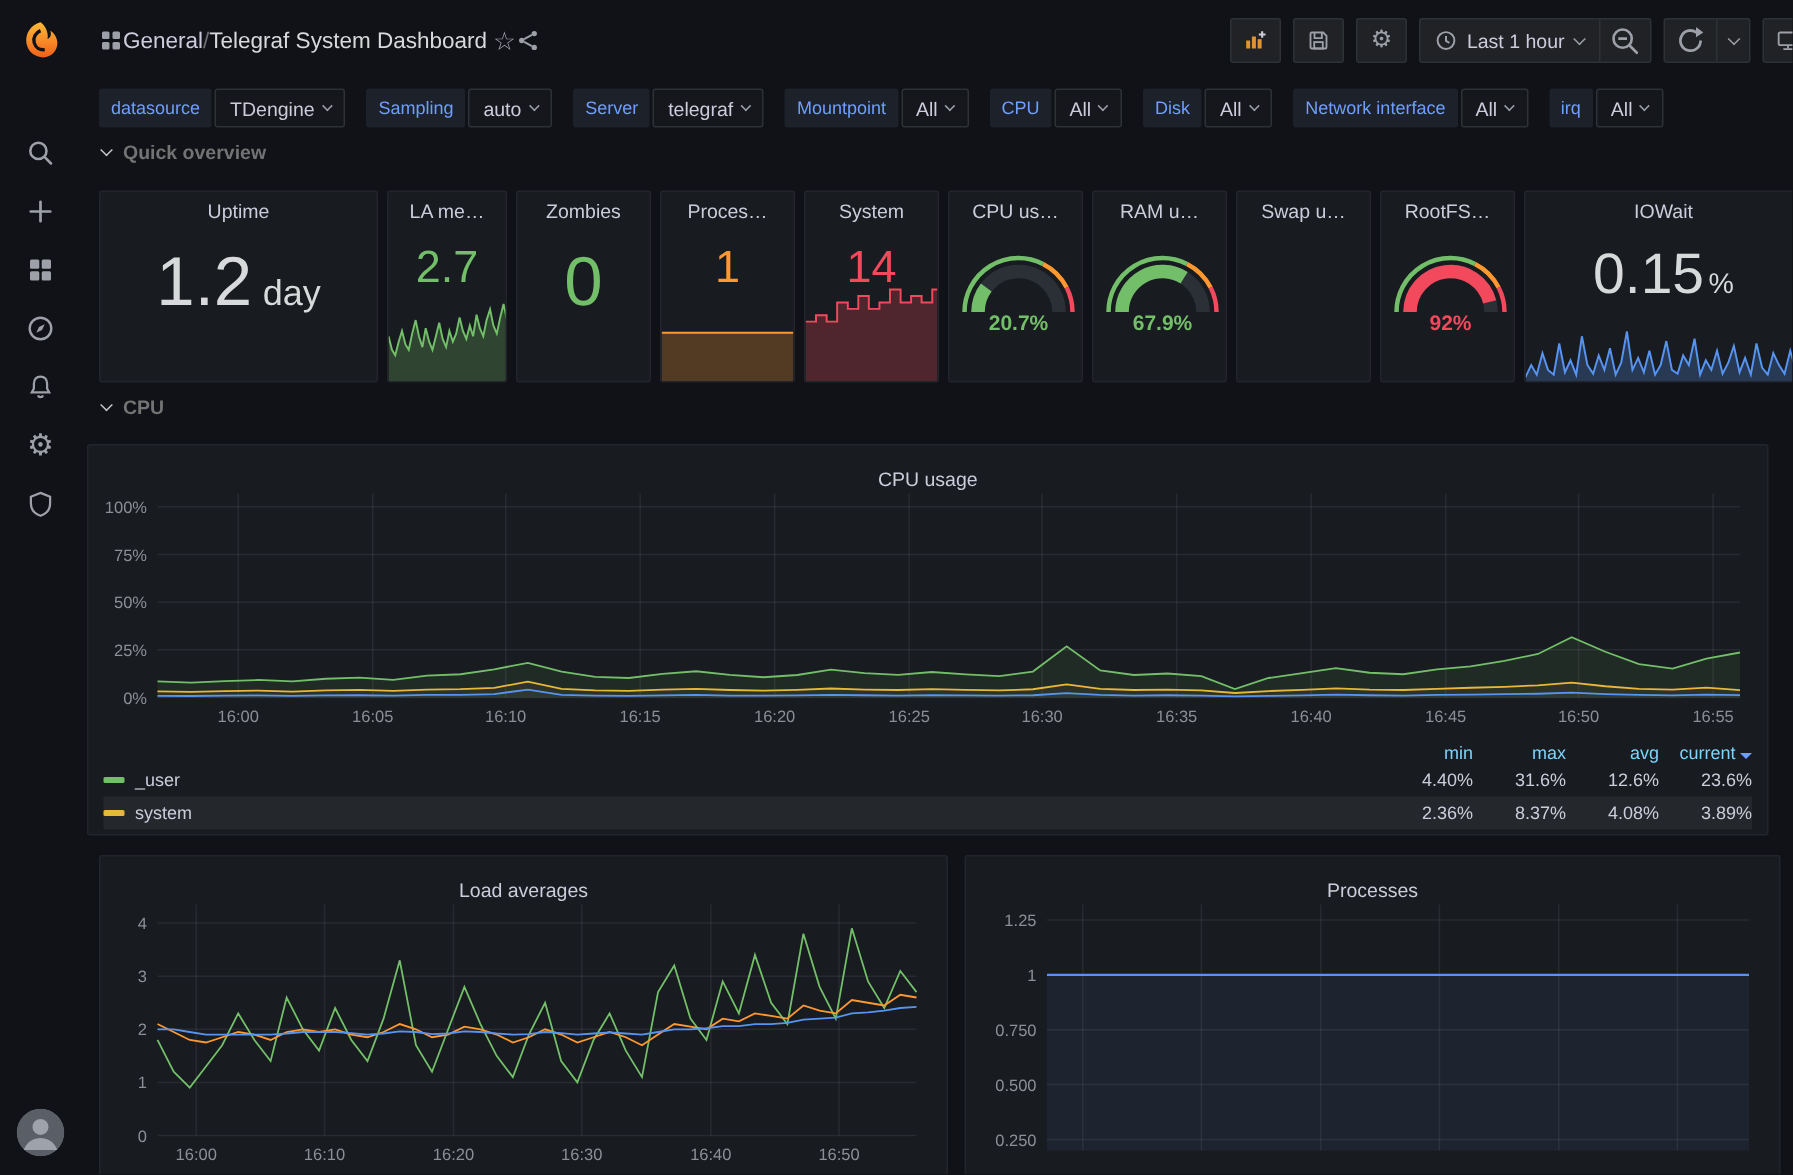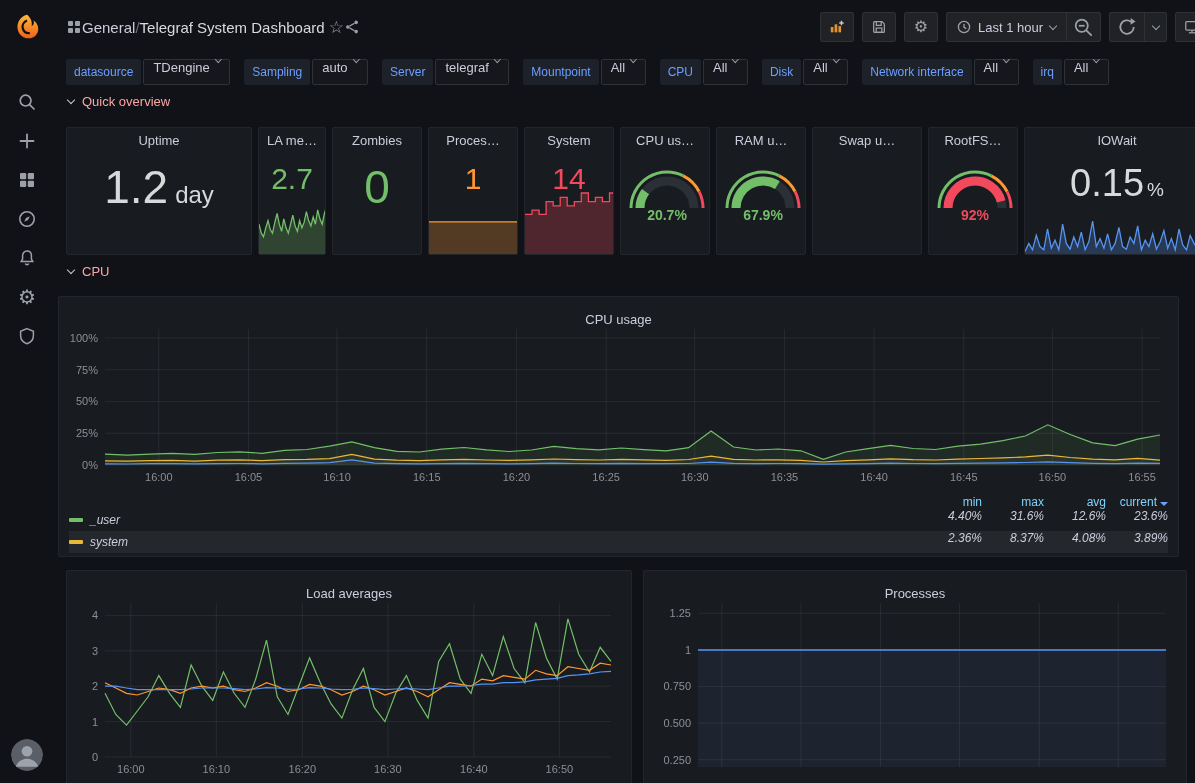--- a/index.html
+++ b/index.html
@@ -43,23 +43,23 @@
   .chev-btn{width:22px;display:flex;align-items:center;justify-content:center;cursor:pointer;background:none;}
   .chev{display:inline-block;width:6px;height:6px;border-right:1.5px solid #9da0a8;border-bottom:1.5px solid #9da0a8;transform:rotate(45deg);margin-top:-3px;}
   .chev.sm{width:4.5px;height:4.5px;margin-left:6px;}
 
   
   .dash{position:absolute;left:54px;top:54px;right:0;bottom:0;overflow:hidden;}
 
   .submenu{position:absolute;left:12px;top:2px;height:32px;display:flex;align-items:center;gap:14px;white-space:nowrap;}
   .var-group{display:flex;align-items:center;gap:2px;}
   .var-label{height:26px;display:flex;align-items:center;padding:0 8px;background:#1d212a;color:#6e9fff;font-size:12px;font-weight:500;border-radius:2px;}
-  .var-value{height:26px;display:flex;align-items:flex-start;padding:0 9px;background:#15171c;border:1px solid #2c3235;color:#ccccdc;font-size:13px;border-radius:2px;cursor:pointer;}
-
-  .row-head{position:absolute;display:flex;align-items:center;gap:8px;color:#fca5a5;font-size:13px;font-weight:400;cursor:pointer;}
+  .var-value{height:26px;display:flex;align-items:center;padding:0 9px;background:#15171c;border:1px solid #2c3235;color:#ccccdc;font-size:13px;border-radius:2px;cursor:pointer;}
+
+  .row-head{position:absolute;display:flex;align-items:center;gap:8px;color:#737373;font-size:13px;font-weight:700;cursor:pointer;}
   #row-qo{left:14px;top:40px;}
   #row-cpu{left:14px;top:210px;}
   .row-chev{width:6px;height:6px;border-right:1.5px solid #c7c8cd;border-bottom:1.5px solid #c7c8cd;transform:rotate(45deg);margin-top:-4px;}
 
   
   .stat-row{position:absolute;left:12px;top:73px;height:128px;display:flex;gap:6px;}
   .stat{position:relative;height:128px;background:#181b1f;border:1px solid #22252b;border-radius:2px;overflow:hidden;flex:none;}
   .stat-title{font-size:13px;font-weight:500;color:#ccccdc;text-align:center;margin-top:5px;white-space:nowrap;overflow:hidden;cursor:pointer;}
   .stat-big{position:absolute;left:0;right:0;top:36px;display:flex;justify-content:center;align-items:baseline;line-height:1;}
   .stat-big .v{font-size:46px;font-weight:500;}
@@ -78,21 +78,21 @@
   #proc-panel{left:589px;top:516px;width:544px;height:240px;}
   .panel-title{height:22px;line-height:24px;text-align:center;font-size:13px;font-weight:500;color:#ccccdc;cursor:pointer;}
   .chart{position:absolute;left:8px;top:22px;cursor:crosshair;}
 
   
   .legend{position:absolute;left:10px;right:10px;top:192px;font-size:12px;}
   .lg-head{display:flex;align-items:flex-end;height:20px;color:#7dd3fc;font-weight:500;}
   .lg-spacer{flex:1;}
   .lg-col{width:62px;text-align:right;cursor:pointer;}
   .sort-caret{display:inline-block;width:0;height:0;border-left:4px solid transparent;border-right:4px solid transparent;border-top:4px solid #6e9fff;margin-left:3px;}
-  .lg-row{display:flex;height:22px;font-style:italic;}
+  .lg-row{display:flex;align-items:center;height:22px;}
   .lg-row.hl{background:rgba(204,204,220,0.07);}
   .lg-name{flex:1;display:flex;align-items:center;gap:7px;color:#ccccdc;cursor:pointer;}
   .swatch{width:14px;height:4px;border-radius:1px;}
   .lg-val{width:62px;text-align:right;color:#ccccdc;}
 </style>
 </head>
 <body>
 
 <div class="app">
 
@@ -305,21 +305,21 @@
     </div>
 
     <div class="stat-row">
         <div class="stat" style="width:186px">
           <div class="stat-title">Uptime</div>
           <div class="stat-big">
             <span class="v" style="color:#d8d9da">1.2</span>
             <span class="u" style="color:#d8d9da">day</span>
           </div>
         </div>
-        <div class="stat" style="width:68px">
+        <div class="stat" style="width:80px">
           <div class="stat-title">LA me…</div>
           <div class="stat-mid"><span class="v" style="color:#73bf69">2.7</span></div>
           <svg width="88" height="56" class="spark">
             <path d="M0.0 26.2 L 2.3 35.2 L 4.5 38.8 L 6.8 29.8 L 9.0 22.6 L 11.3 31.6 L 13.5 35.2 L 15.8 24.4 L 18.1 15.4 L 20.3 26.2 L 22.6 33.4 L 24.8 20.8 L 27.1 29.8 L 29.3 35.2 L 31.6 26.2 L 33.8 17.2 L 36.1 28.0 L 38.4 33.4 L 40.6 22.6 L 42.9 29.8 L 45.1 24.4 L 47.4 13.6 L 49.6 22.6 L 51.9 28.0 L 54.2 19.0 L 56.4 26.2 L 58.7 11.8 L 60.9 20.8 L 63.2 26.2 L 65.4 15.4 L 67.7 8.2 L 69.9 19.0 L 72.2 24.4 L 74.5 13.6 L 76.7 4.6 L 79.0 15.4 L 81.2 10.0 L 83.5 1.0 L 85.7 11.8 L 88.0 6.4 L 88 56 L 0 56 Z" fill="#73bf69" opacity="0.25" stroke="none"></path>
             <polyline points="0.0,26.2 2.3,35.2 4.5,38.8 6.8,29.8 9.0,22.6 11.3,31.6 13.5,35.2 15.8,24.4 18.1,15.4 20.3,26.2 22.6,33.4 24.8,20.8 27.1,29.8 29.3,35.2 31.6,26.2 33.8,17.2 36.1,28.0 38.4,33.4 40.6,22.6 42.9,29.8 45.1,24.4 47.4,13.6 49.6,22.6 51.9,28.0 54.2,19.0 56.4,26.2 58.7,11.8 60.9,20.8 63.2,26.2 65.4,15.4 67.7,8.2 69.9,19.0 72.2,24.4 74.5,13.6 76.7,4.6 79.0,15.4 81.2,10.0 83.5,1.0 85.7,11.8 88.0,6.4" stroke="#73bf69" stroke-width="1.3" fill="none"></polyline>
           </svg>
         </div>
         <div class="stat" style="width:90px">
           <div class="stat-title">Zombies</div>
           <div class="stat-big">
@@ -361,21 +361,21 @@
             <svg width="92" height="66">
               <path d="M 19.00 50.00 A 27 27 0 0 1 73.00 50.00" stroke="#2b2f36" stroke-width="9" fill="none"></path>
               <path d="M 19.00 50.00 A 27 27 0 0 1 60.40 27.16" stroke="#73bf69" stroke-width="9" fill="none"></path>
               <path d="M 10.00 50.00 A 36 36 0 0 1 62.34 17.92" stroke="#73bf69" stroke-width="3" fill="none"></path>
               <path d="M 62.34 17.92 A 36 36 0 0 1 78.08 33.66" stroke="#ff9830" stroke-width="3" fill="none"></path>
               <path d="M 78.08 33.66 A 36 36 0 0 1 82.00 50.00" stroke="#f2495c" stroke-width="3" fill="none"></path>
               <text x="46" y="62" text-anchor="middle" fill="#73bf69" font-size="14" font-weight="700">67.9%</text>
             </svg>
           </div>
         </div>
-        <div class="stat" style="width:110px">
+        <div class="stat" style="width:90px">
           <div class="stat-title">Swap u…</div>
         </div>
         <div class="stat" style="width:90px">
           <div class="stat-title">RootFS…</div>
           <div class="gauge-wrap">
             <svg width="92" height="66">
               <path d="M 19.00 50.00 A 27 27 0 0 1 73.00 50.00" stroke="#2b2f36" stroke-width="9" fill="none"></path>
               <path d="M 19.00 50.00 A 27 27 0 0 1 72.15 43.29" stroke="#f2495c" stroke-width="9" fill="none"></path>
               <path d="M 10.00 50.00 A 36 36 0 0 1 62.34 17.92" stroke="#73bf69" stroke-width="3" fill="none"></path>
               <path d="M 62.34 17.92 A 36 36 0 0 1 78.08 33.66" stroke="#ff9830" stroke-width="3" fill="none"></path>

